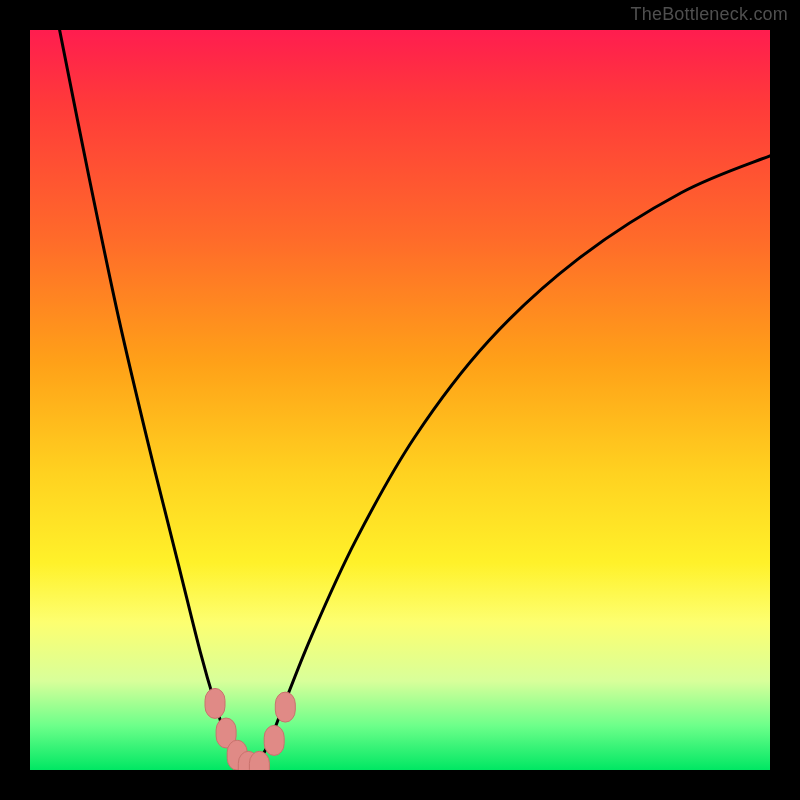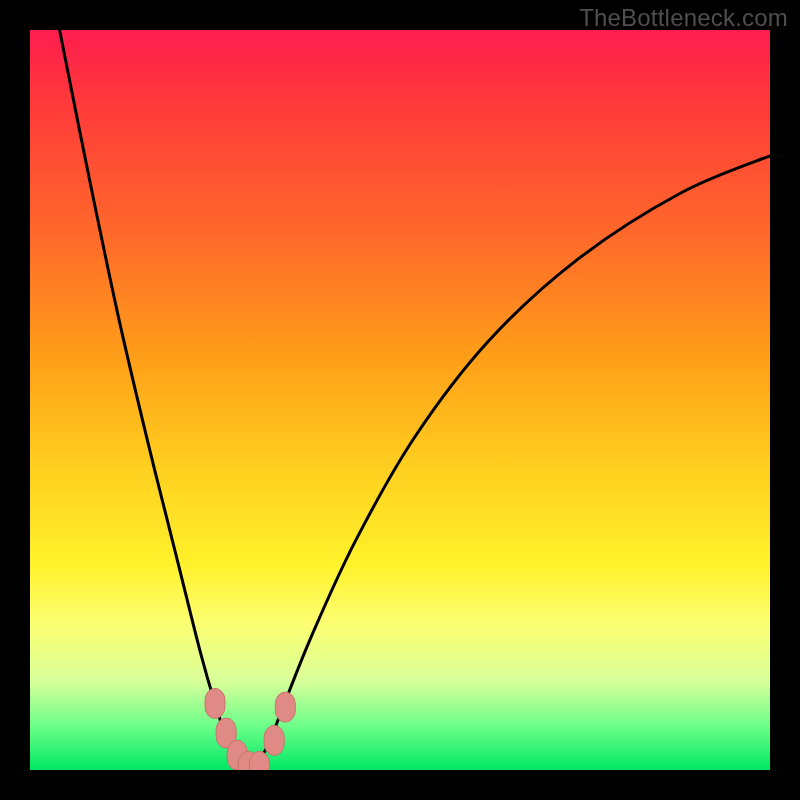--- a/index.html
+++ b/index.html
@@ -34,21 +34,21 @@
       #d8ff9a 88%,
       #6dff8a 94%,
       #00e763 100%
     );
   }
   .watermark {
     position: absolute;
     top: 4px;
     right: 12px;
     color: #4f4f4f;
-    font-size: 24px;
+    font-size: 18px;
     font-weight: 500;
     letter-spacing: 0.2px;
     user-select: none;
   }
   svg.curves {
     position: absolute;
     inset: 0;
     width: 100%;
     height: 100%;
   }

